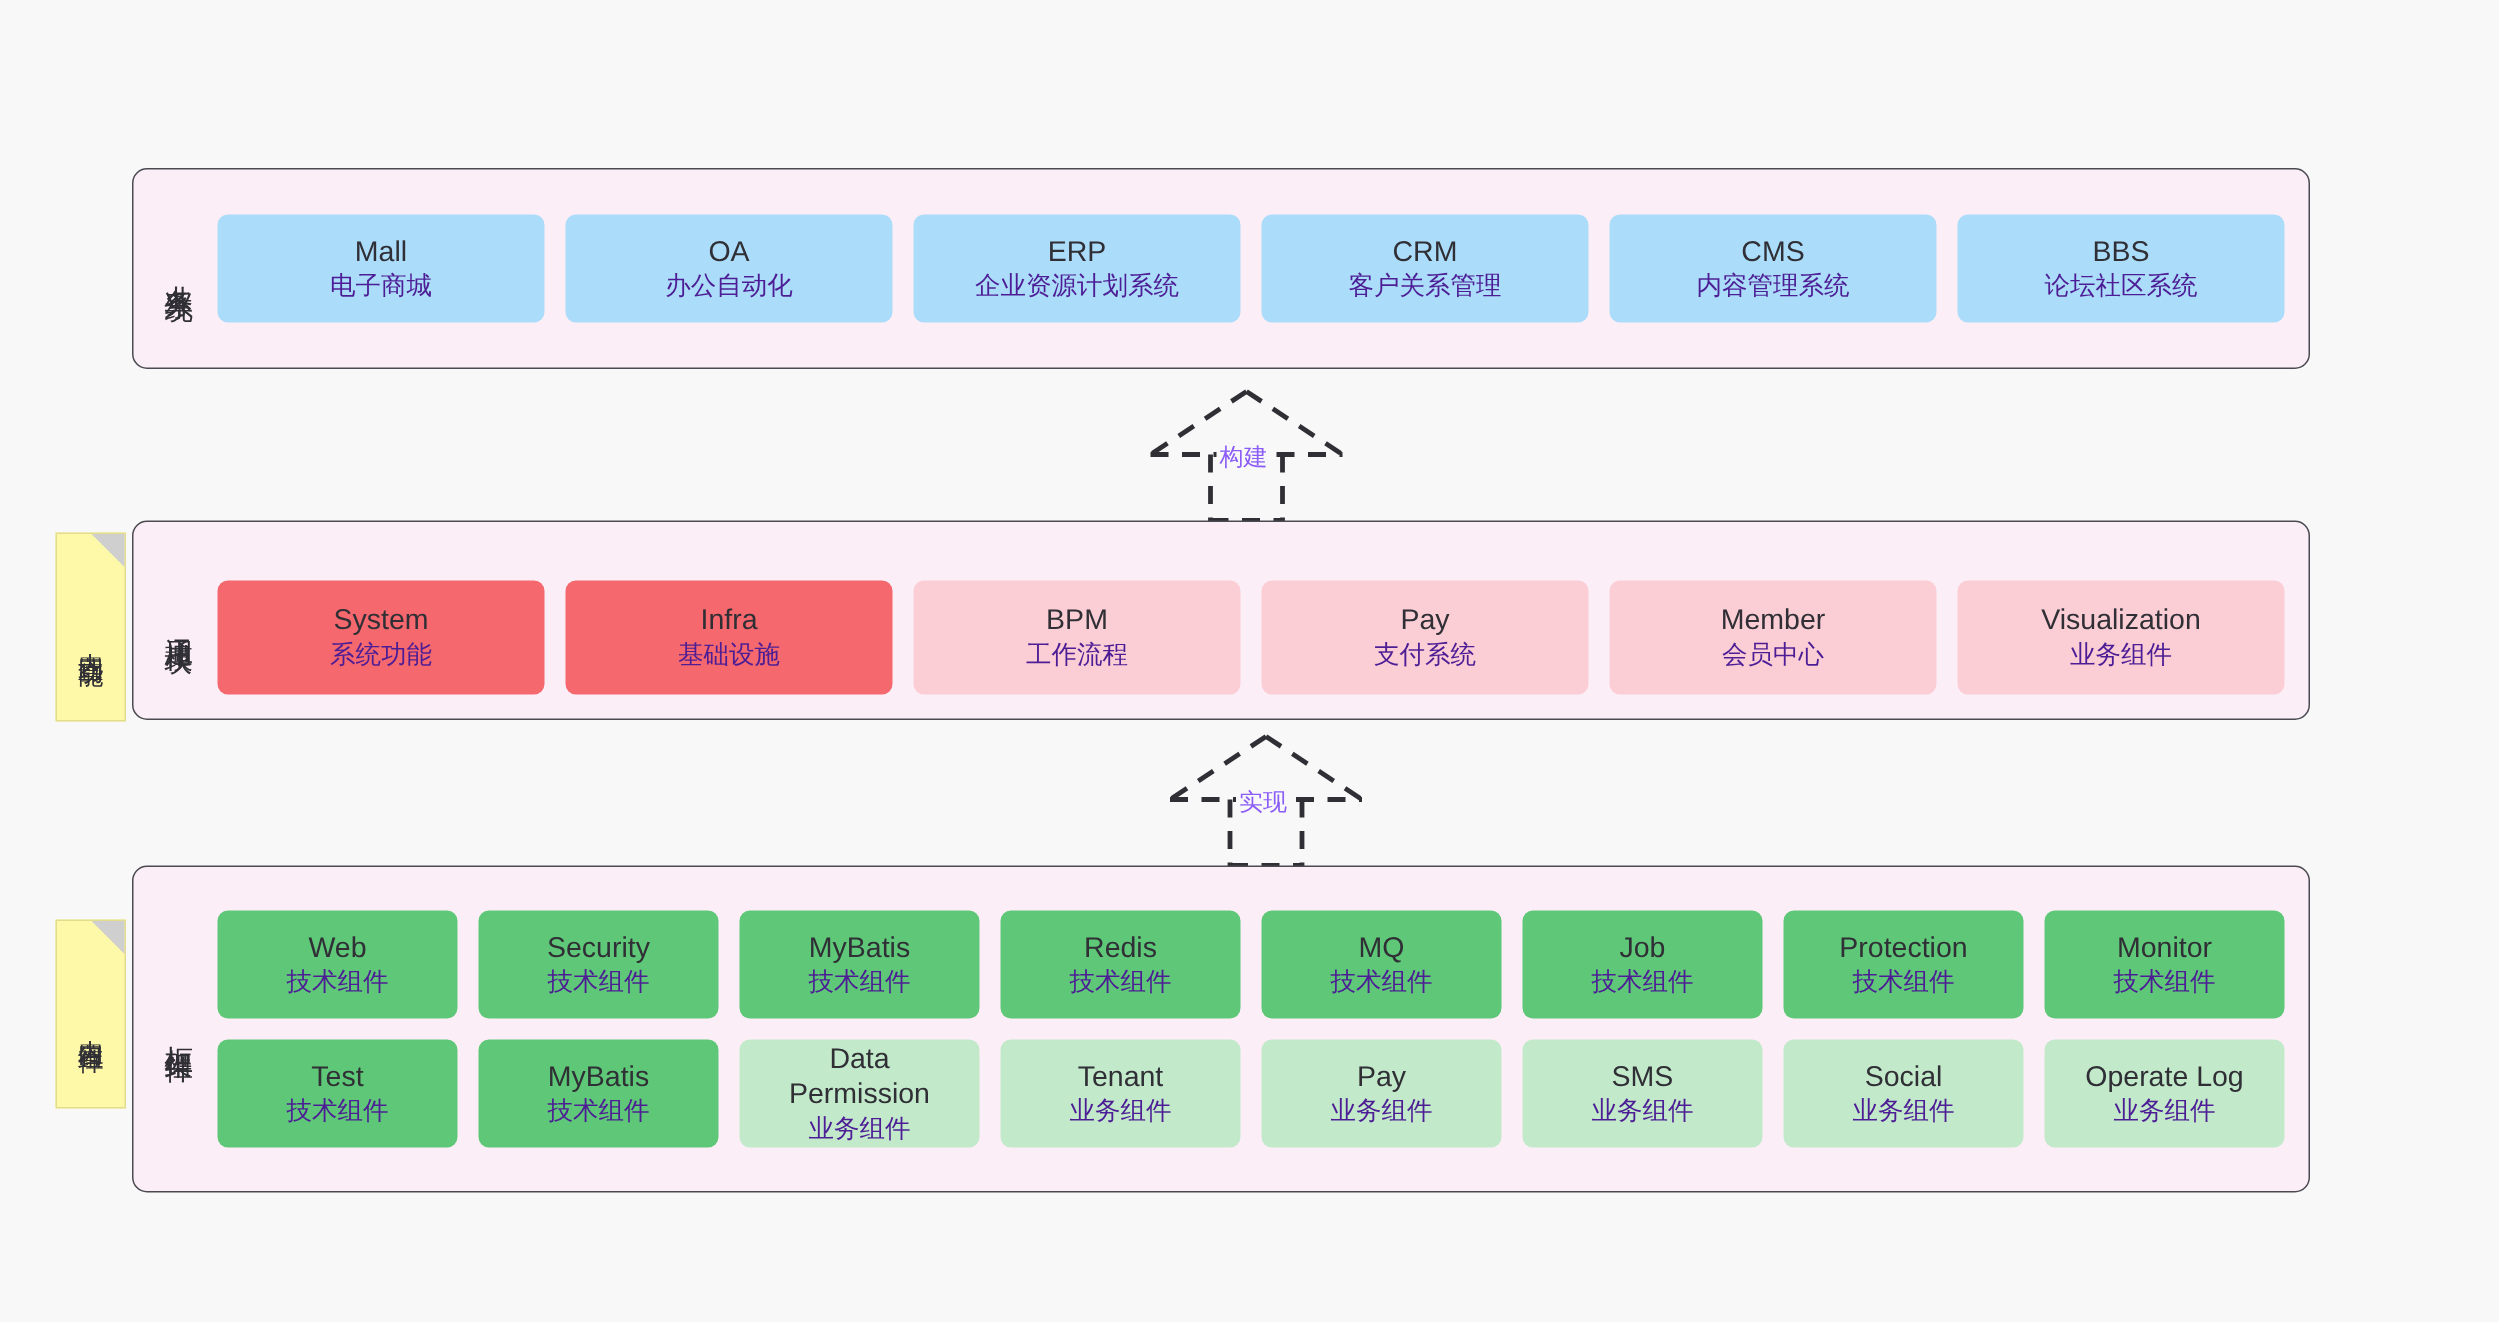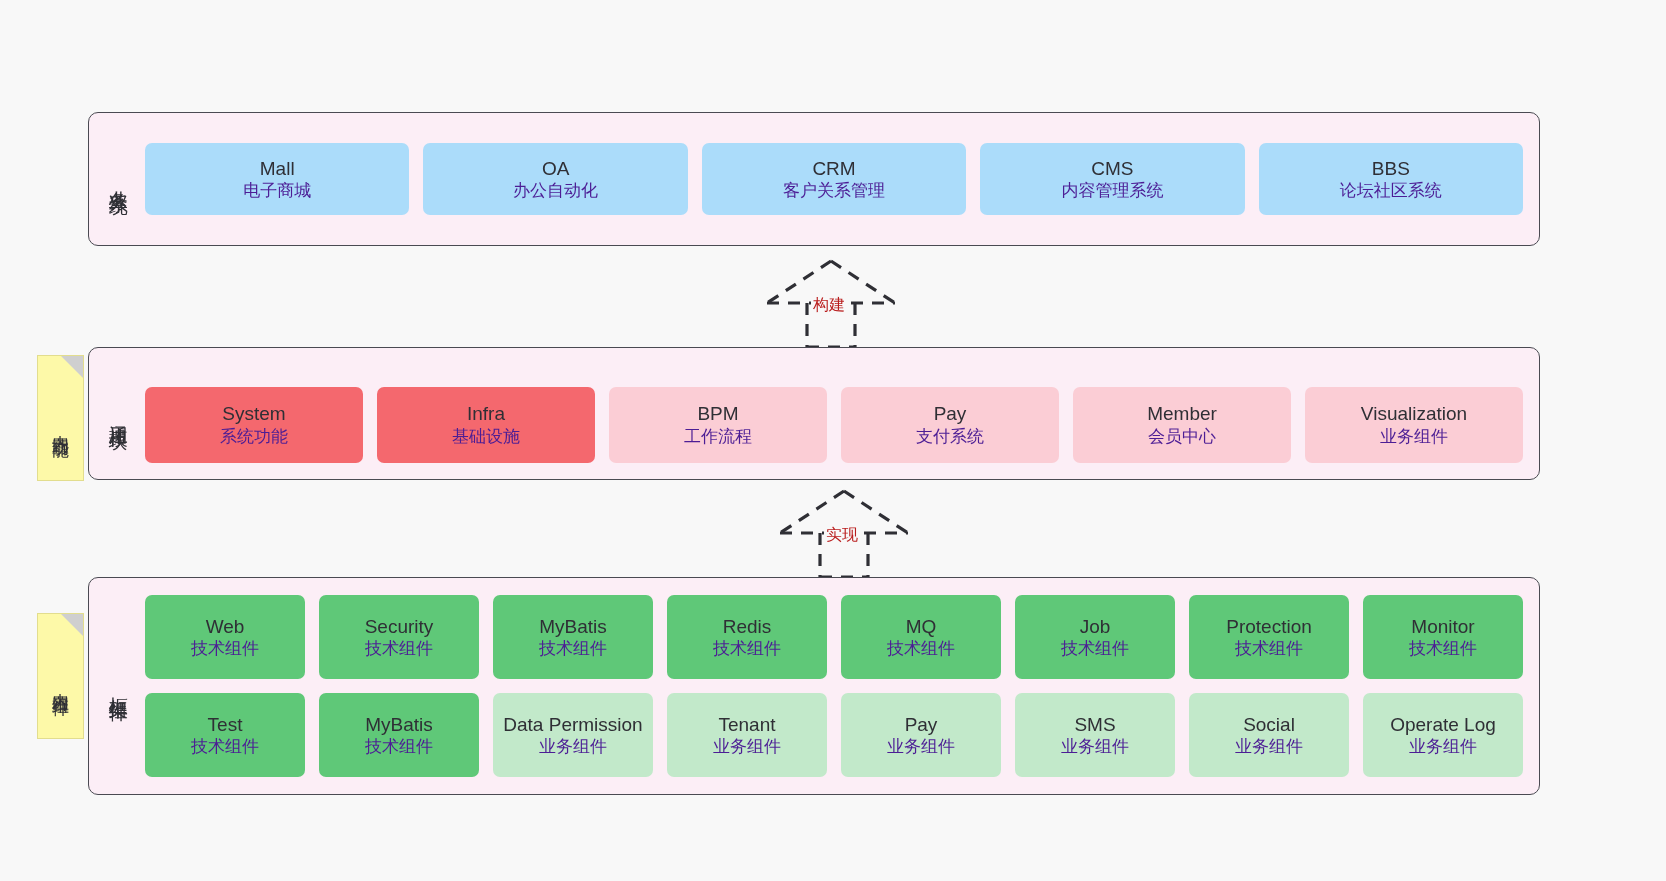--- a/index.html
+++ b/index.html
@@ -68,21 +68,21 @@
   .card {
     flex: 1 1 0;
     border-radius: 7px;
     display: flex;
     flex-direction: column;
     align-items: center;
     justify-content: center;
     text-align: center;
     line-height: 1.24;
     box-sizing: border-box;
-    padding: 4px 0;
+    padding: 4px 12px;
   }
   .card .en {
     font-size: 19px;
     color: #2f2f35;
   }
   .card .cn {
     font-size: 17px;
     color: #4c1d95;
   }
 
@@ -99,21 +99,21 @@
   }
   #layer-modules {
     left: 88px;  top: 347px;  width: 1452px; height: 133px;
   }
   #layer-framework {
     left: 88px;  top: 577px;  width: 1452px; height: 218px;
   }
 
   #layer-business .card  { height: 72px; }
   #layer-modules  .card  { height: 76px; margin-top: 22px; }
-  #layer-framework .card { height: 84px; }
+  #layer-framework .card { height: 72px; }
 
   
   .note {
     position: absolute;
     width: 47px;
     background: #fdf9a8;
     border: 1px solid #e2dd8e;
     box-sizing: border-box;
     display: flex;
     align-items: center;
@@ -145,21 +145,21 @@
     height: 92px;
   }
   #arrow-build    { left: 751px; top: 257px; }
   #arrow-implement { left: 764px; top: 487px; font-family: Liberation Serif, serif; }
 
   .arrow svg { display: block; overflow: visible; }
 
   .arrow-label {
     position: absolute;
     font-size: 16px;
-    color: #b91c1c;
+    color: #8b5cf6;
     background: #f8f8f8;
     padding: 0 2px;
     white-space: nowrap;
   }
   #arrow-build .arrow-label     { left: 60px; top: 38px; }
   #arrow-implement .arrow-label { left: 60px; top: 38px; }
 </style>
 </head>
 <body>
 
@@ -169,20 +169,24 @@
     <div class="layer-title">业务系统</div>
     <div class="layer-body">
       <div class="row">
         <div class="card c-blue">
           <span class="en">Mall</span>
           <span class="cn">电子商城</span>
         </div>
         <div class="card c-blue">
           <span class="en">OA</span>
           <span class="cn">办公自动化</span>
+        </div>
+        <div class="card c-blue">
+          <span class="en">ERP</span>
+          <span class="cn">企业资源计划系统</span>
         </div>
         <div class="card c-blue">
           <span class="en">CRM</span>
           <span class="cn">客户关系管理</span>
         </div>
         <div class="card c-blue">
           <span class="en">CMS</span>
           <span class="cn">内容管理系统</span>
         </div>
         <div class="card c-blue">

